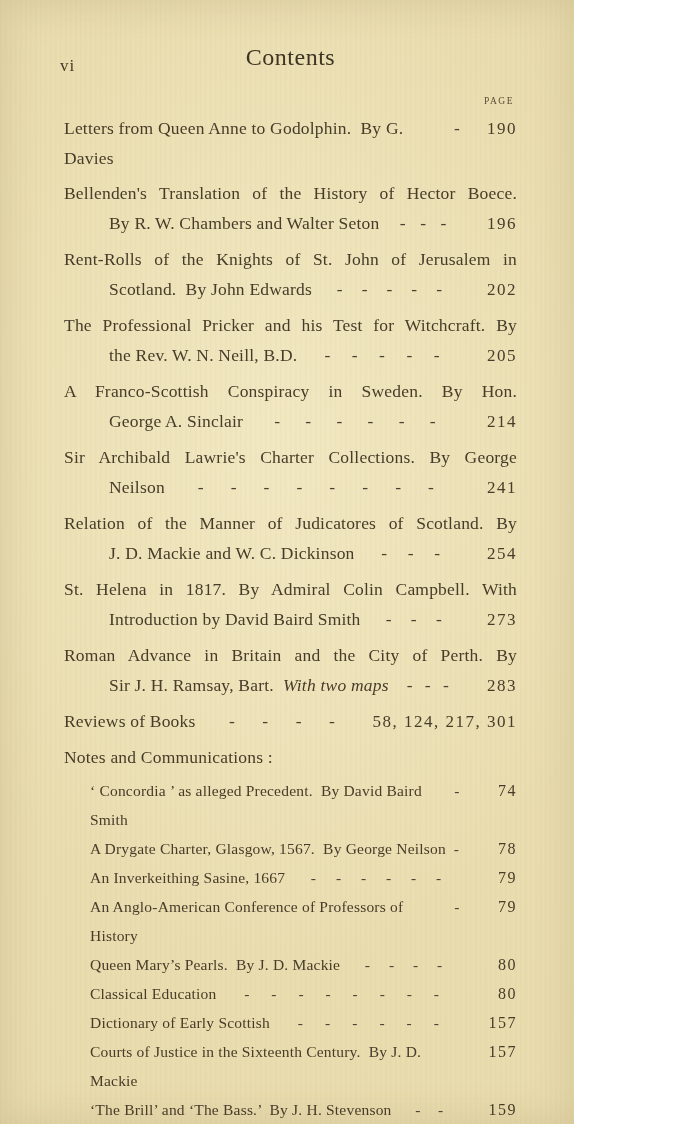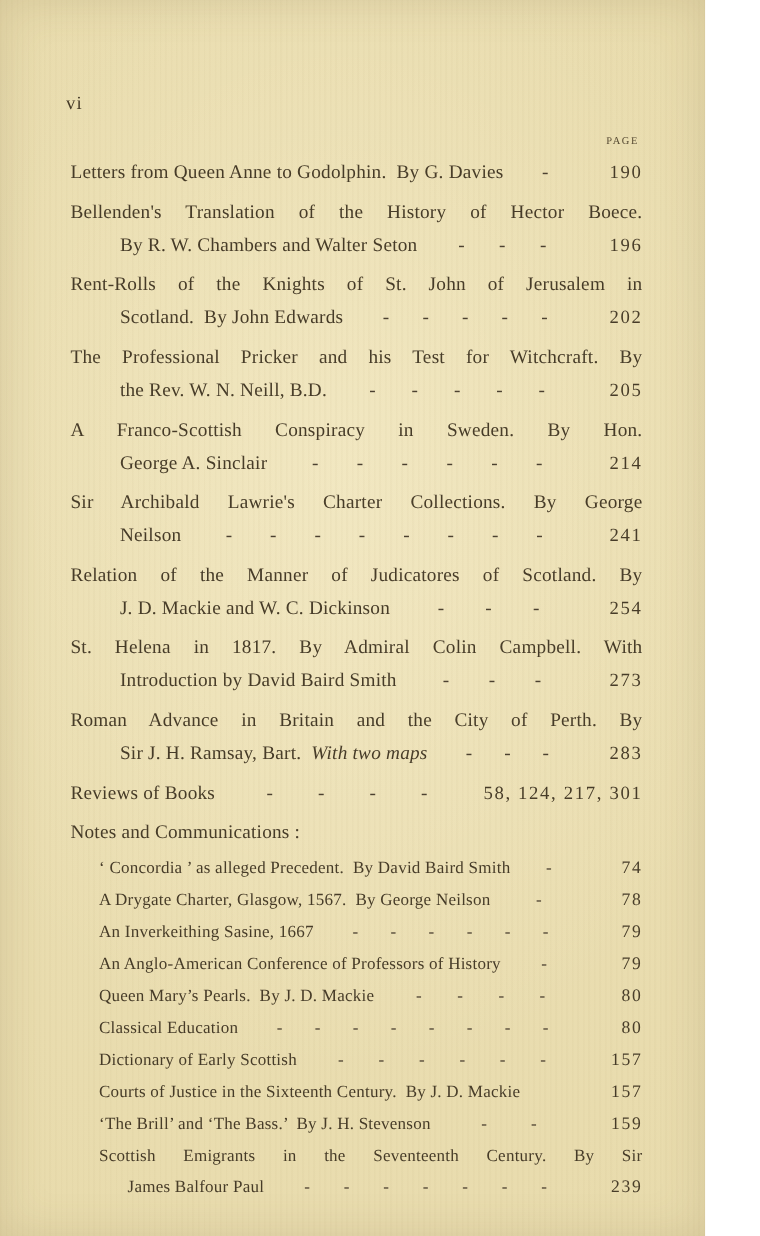--- a/index.html
+++ b/index.html
@@ -4,24 +4,24 @@
 <style>
   html, body {
     margin: 0;
     padding: 0;
     width: 691px;
     height: 1124px;
     font-family: "Liberation Serif", "DejaVu Serif", serif;
   }
   .page {
     position: relative;
-    width: 641px;
+    width: 574px;
     height: 1124px;
     box-sizing: border-box;
-    padding: 72px 57px 0 64px;
+    padding: 44px 57px 0 64px;
     overflow: hidden;
     color: #463b28;
     background:
       radial-gradient(ellipse 120% 90% at 48% 38%, rgba(255,248,220,0.35) 0%, rgba(255,248,220,0) 55%),
       radial-gradient(ellipse 140% 120% at 50% 50%, #ebdfb4 0%, #e8dbac 55%, #e0d2a1 92%, #dbcd9b 100%);
     box-shadow: inset 0 0 40px rgba(120,100,60,0.18);
   }
   
   .page::before {
     content: "";
@@ -110,20 +110,21 @@
   }
   .entry.note .lastline.indent { padding-left: 26px; }
   .entry.note .pagenum { font-size: 16px; }
 </style>
 </head>
 <body>
 
 <div class="page">
   <div class="header">
     <span class="folio">vi</span>
+    <h1 class="title">Contents</h1>
   </div>
   <div class="page-label">PAGE</div>
   <div class="entries" id="main-entries">
       <div class="entry">
         <div class="lastline">
           <span class="text">Letters from Queen Anne to Godolphin.  By G. Davies</span>
           <span class="leaders">
             <span>-</span>
           </span>
           <span class="pagenum">190</span>

